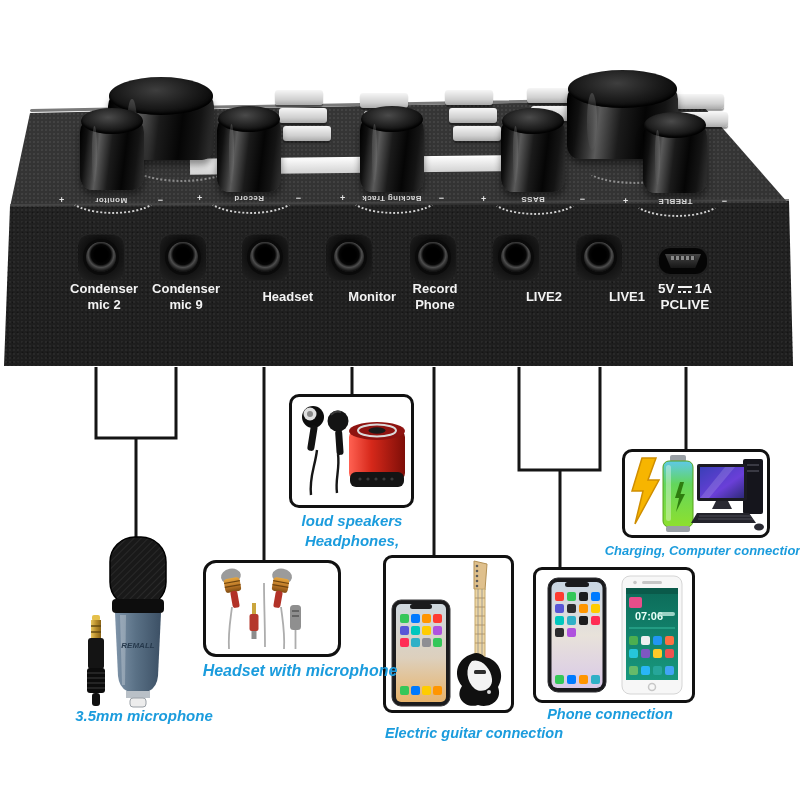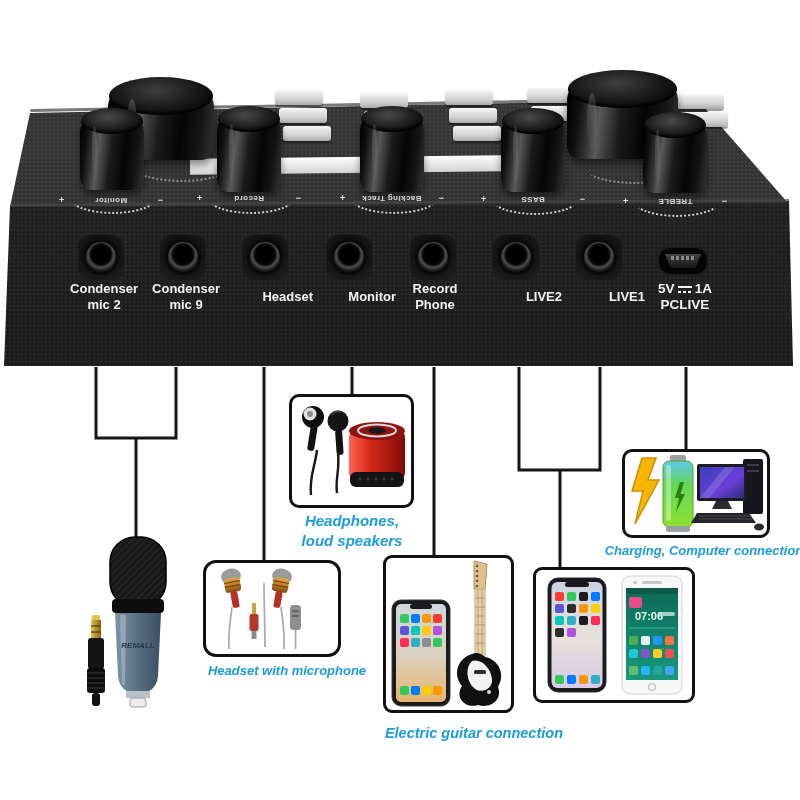--- a/index.html
+++ b/index.html
@@ -548,21 +548,23 @@
         <path d="M72 61 L124 61 L131 71 L66 71 Z" fill="#23232b"></path>
         <g stroke="#4a4a55" stroke-width="1">
           <line x1="74" y1="64" x2="126" y2="64"></line>
             <line x1="73" y1="67" x2="128" y2="67"></line>
         </g>
         <ellipse cx="134" cy="75" rx="5" ry="3.5" fill="#2a2a33"></ellipse>
       </g>
     </svg>
   </div>
 
+  <div class="cap" style="left:44px;top:706px;width:200px;font-size:15px;">3.5mm microphone</div>
   <div class="cap" style="left:277px;top:511px;width:150px;font-size:15px;">
+    <span style="display:block">loud speakers</span>
     <span style="display:block">Headphones,</span>
-    <span style="display:block">loud speakers</span>
-  </div>
-  <div class="cap" style="left:187px;top:661px;width:200px;font-size:13px;text-align:center;">Headset with microphone</div>
+  </div>
+  <div class="cap" style="left:200px;top:661px;width:200px;font-size:16px;text-align:center;">Headset with microphone</div>
   <div class="cap" style="left:353px;top:723px;width:210px;font-size:14.5px;text-align:right;">Electric guitar connection</div>
+  <div class="cap" style="left:525px;top:704px;width:170px;font-size:14.5px;">Phone connection</div>
   <div class="cap" style="left:604px;top:541px;width:200px;font-size:13px;">Charging, Computer connection</div>
 
 </div>
 
 </body></html>

